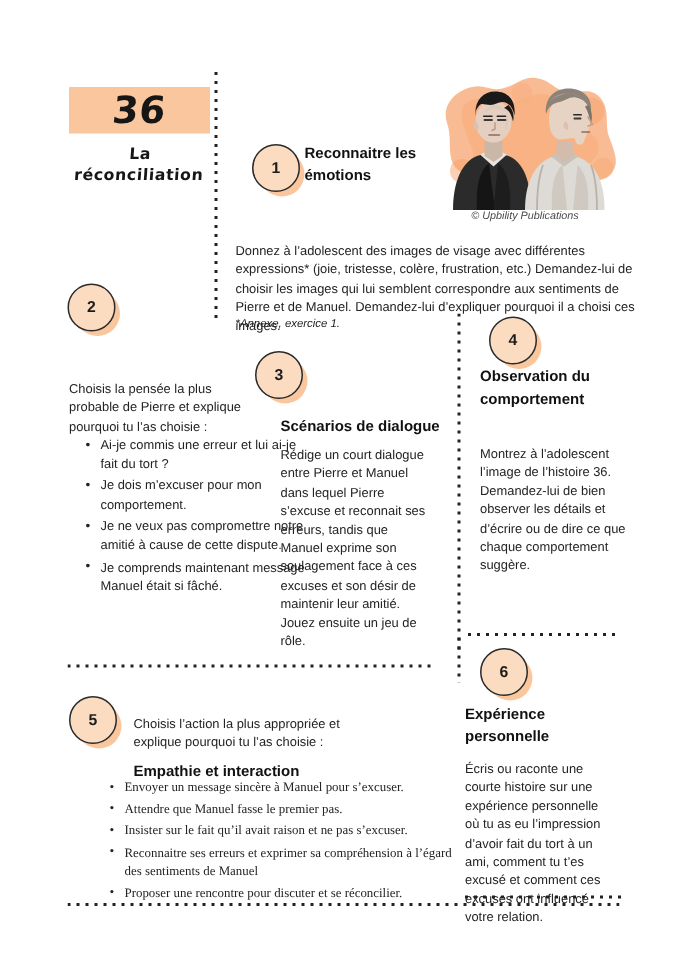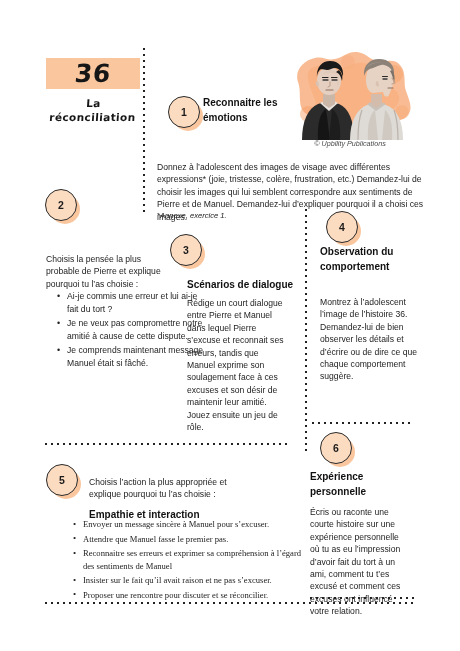--- a/index.html
+++ b/index.html
@@ -268,20 +268,21 @@
   <div class="body-text" style="left:157px; top:161px; width:275px;">Donnez à l’adolescent des images de visage avec différentes expressions* (joie, tristesse, colère, frustration, etc.) Demandez-lui de choisir les images qui lui semblent correspondre aux sentiments de Pierre et de Manuel. Demandez-lui d’expliquer pourquoi il a choisi ces images.</div>
   <div class="body-text note" style="left:157px; top:210px; width:200px;">*Annexe, exercice 1.</div>
 
   <div class="badge" style="left:45px; top:189px;">
     <div class="shadow"></div>
     <div class="ring">2</div>
   </div>
   <div class="body-text" style="left:46px; top:227px; width:122px;margin-top:26px;">Choisis la pensée la plus probable de Pierre et explique pourquoi tu l’as choisie :</div>
   <ul class="bullets" style="left:46px; top:280px; width:140px;">
     <li>Ai-je commis une erreur et lui ai-je fait du tort ?</li>
+    <li>Je dois m’excuser pour mon comportement.</li>
     <li>Je ne veux pas compromettre notre amitié à cause de cette dispute.</li>
     <li>Je comprends maintenant message Manuel était si fâché.</li>
   </ul>
 
   <div class="badge" style="left:170px; top:234px;">
     <div class="shadow"></div>
     <div class="ring">3</div>
   </div>
   <div class="sec-head" style="left:187px; top:278px; width:110px;">Scénarios de dialogue</div>
   <div class="body-text" style="left:187px; top:297px; width:98px;">Rédige un court dialogue entre Pierre et Manuel dans lequel Pierre s’excuse et reconnait ses erreurs, tandis que Manuel exprime son soulagement face à ces excuses et son désir de maintenir leur amitié. Jouez ensuite un jeu de rôle.</div>
@@ -295,22 +296,22 @@
 
   <div class="badge" style="left:46px; top:464px;">
     <div class="shadow"></div>
     <div class="ring">5</div>
   </div>
   <div class="sec-head" style="left:89px; top:460px; width:180px;margin-top:48px;">Empathie et interaction</div>
   <div class="body-text" style="left:89px; top:476px; width:160px;">Choisis l’action la plus appropriée et explique pourquoi tu l’as choisie :</div>
   <ul class="bullets" style="left:62px; top:508px; width:228px;font-family:Liberation Serif, serif;">
     <li>Envoyer un message sincère à Manuel pour s’excuser.</li>
     <li>Attendre que Manuel fasse le premier pas.</li>
+    <li>Insister sur le fait qu’il avait raison et ne pas s’excuser.</li>
     <li>Reconnaitre ses erreurs et exprimer sa compréhension à l’égard des sentiments de Manuel</li>
-    <li>Insister sur le fait qu’il avait raison et ne pas s’excuser.</li>
     <li>Proposer une rencontre pour discuter et se réconcilier.</li>
   </ul>
 
   <div class="badge" style="left:320px; top:432px;">
     <div class="shadow"></div>
     <div class="ring">6</div>
   </div>
   <div class="sec-head" style="left:310px; top:470px; width:95px;">Expérience personnelle</div>
   <div class="body-text" style="left:310px; top:506px; width:100px;">Écris ou raconte une courte histoire sur une expérience personnelle où tu as eu l’impression d’avoir fait du tort à un ami, comment tu t’es excusé et comment ces excuses ont influencé votre relation.</div>
 

